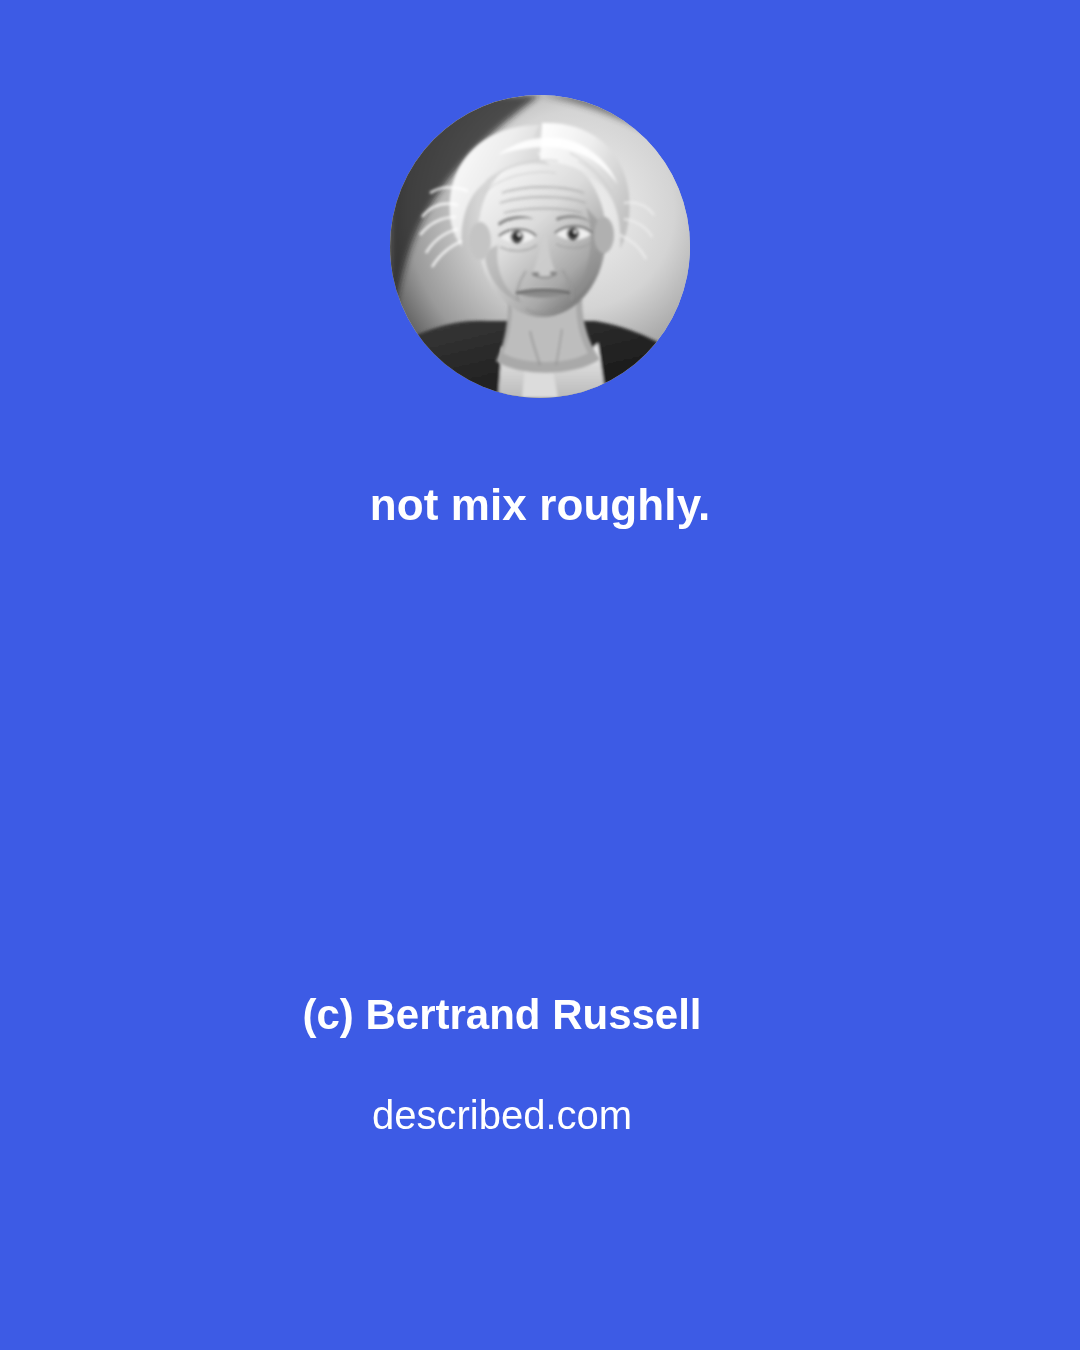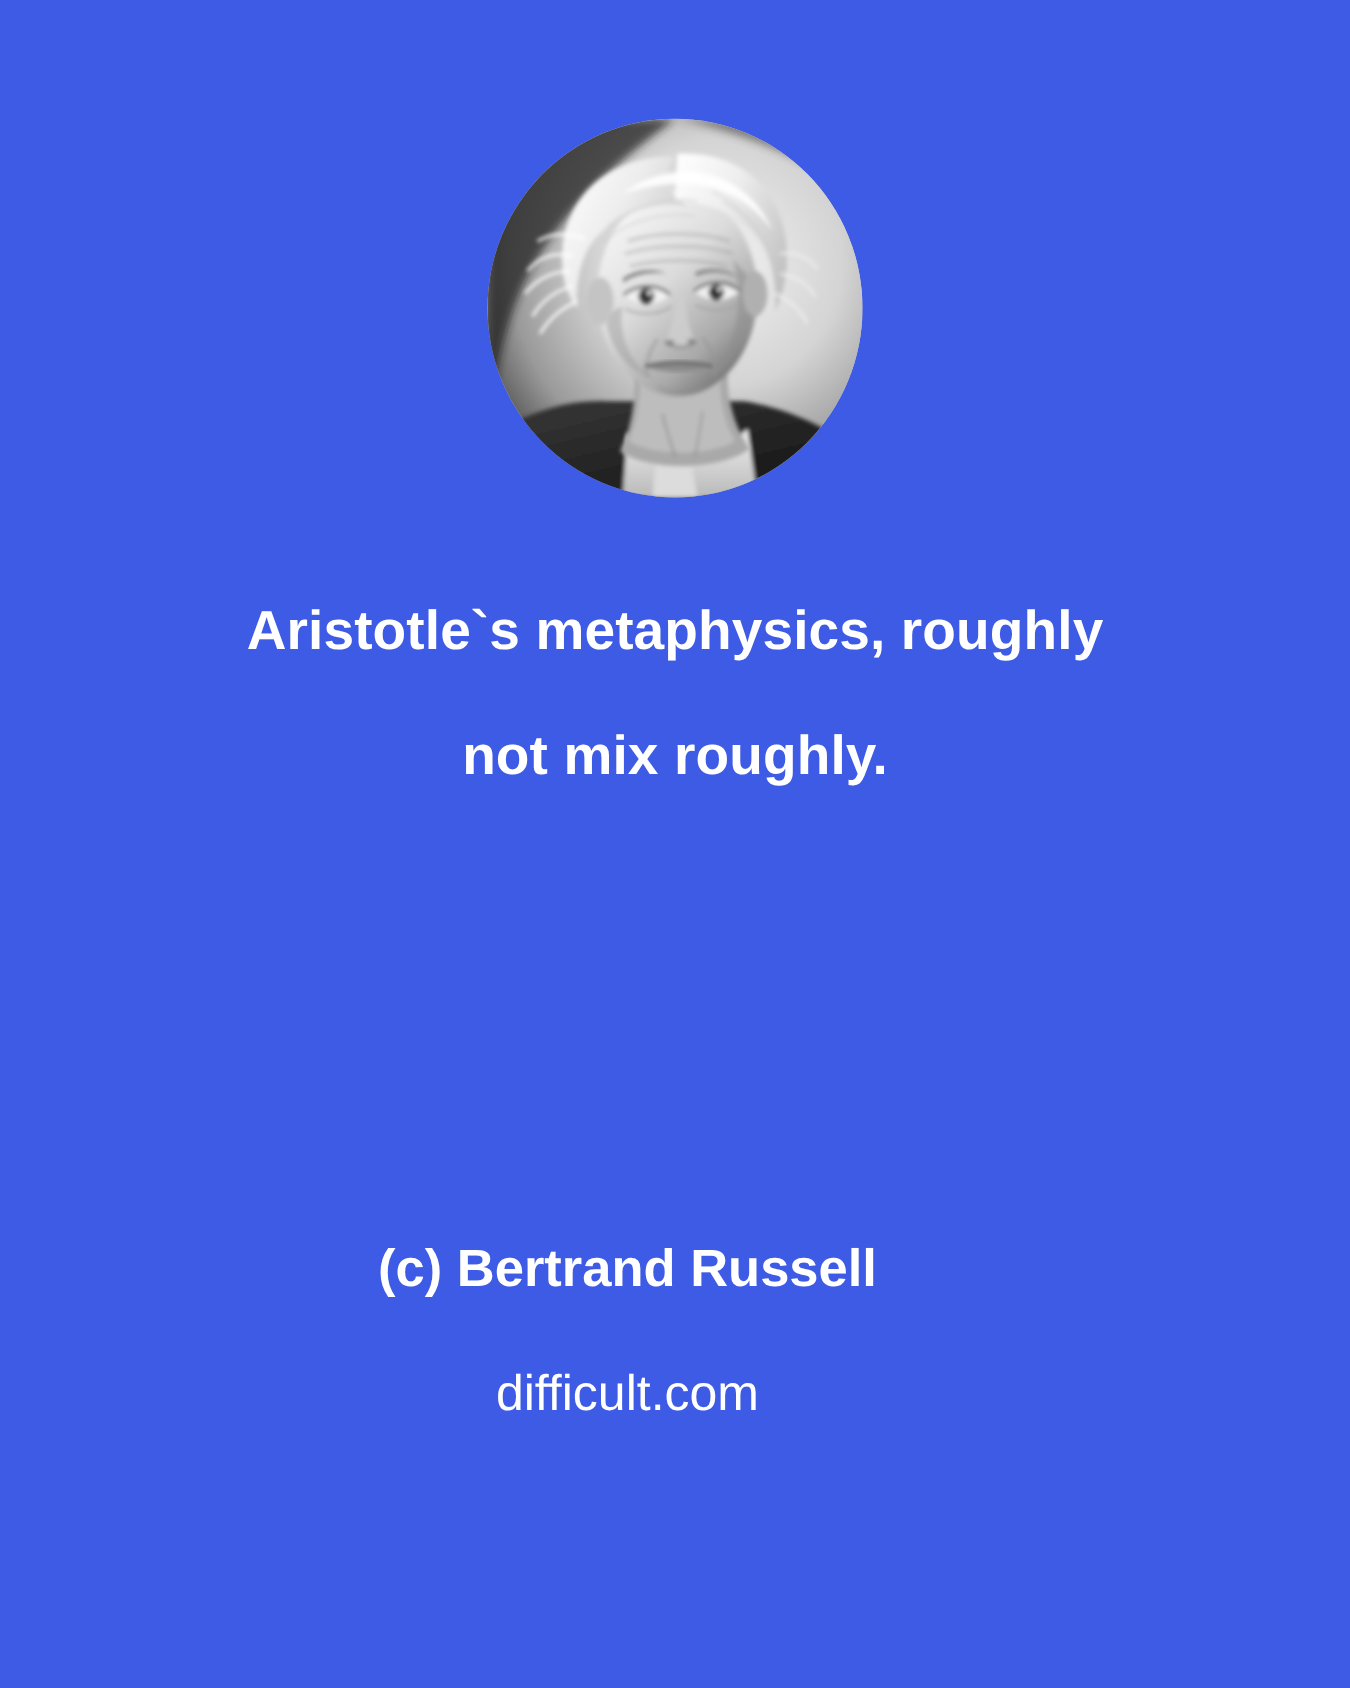--- a/index.html
+++ b/index.html
@@ -242,22 +242,21 @@
           <path d="M126,198 C140,193 166,193 180,198 C166,204 140,204 126,198 Z" fill="#8a8a8a"></path>
           <path d="M126,198 C142,194 164,194 180,198" stroke="#5d5d5d" stroke-width="2.2" fill="none"></path>
         </g>
 
         <path d="M136,214 C146,220 162,220 172,213" stroke="#8f8f8f" stroke-width="2" fill="none" opacity="0.6" filter="url(#soft)"></path>
       </svg>
     </div>
   </div>
 
   <div class="quote-body">
-    <span class="quote-line">Aristotle`s metaphysics, roughly</span>
     <span class="quote-line">not mix roughly.</span>
   </div>
 
   <div class="attribution">
     <span class="author-line">(c) Bertrand Russell</span>
-    <span class="source-line">difficult.com</span>
+    <span class="source-line">described.com</span>
   </div>
 
 </div>
 
 </body></html>

